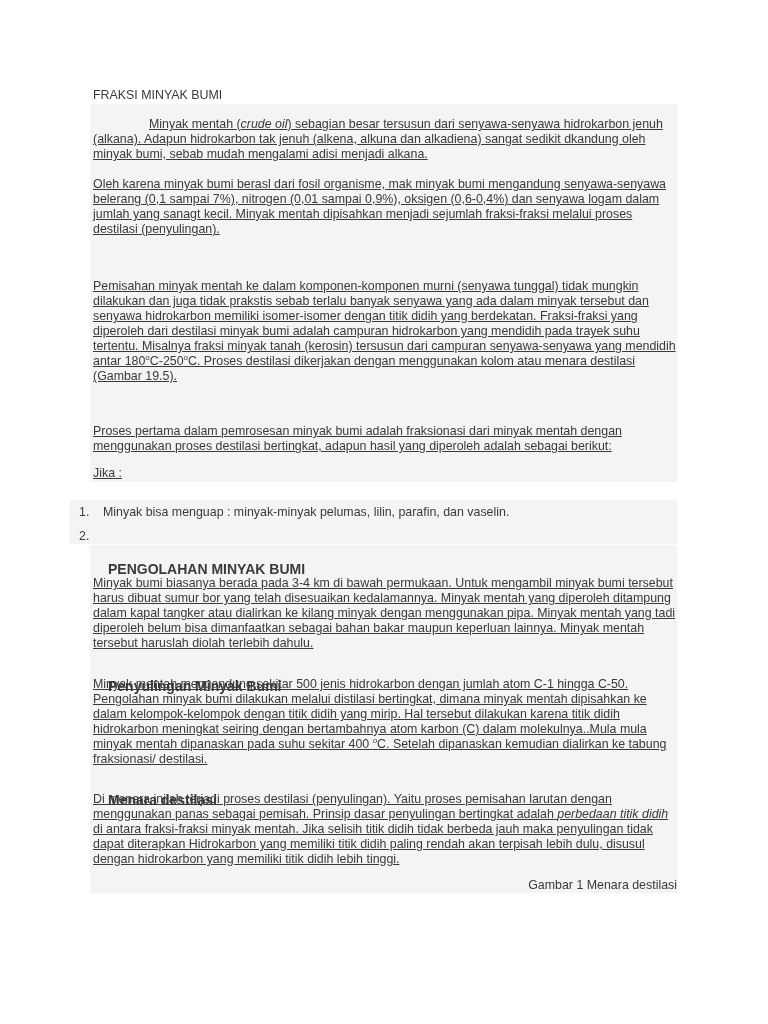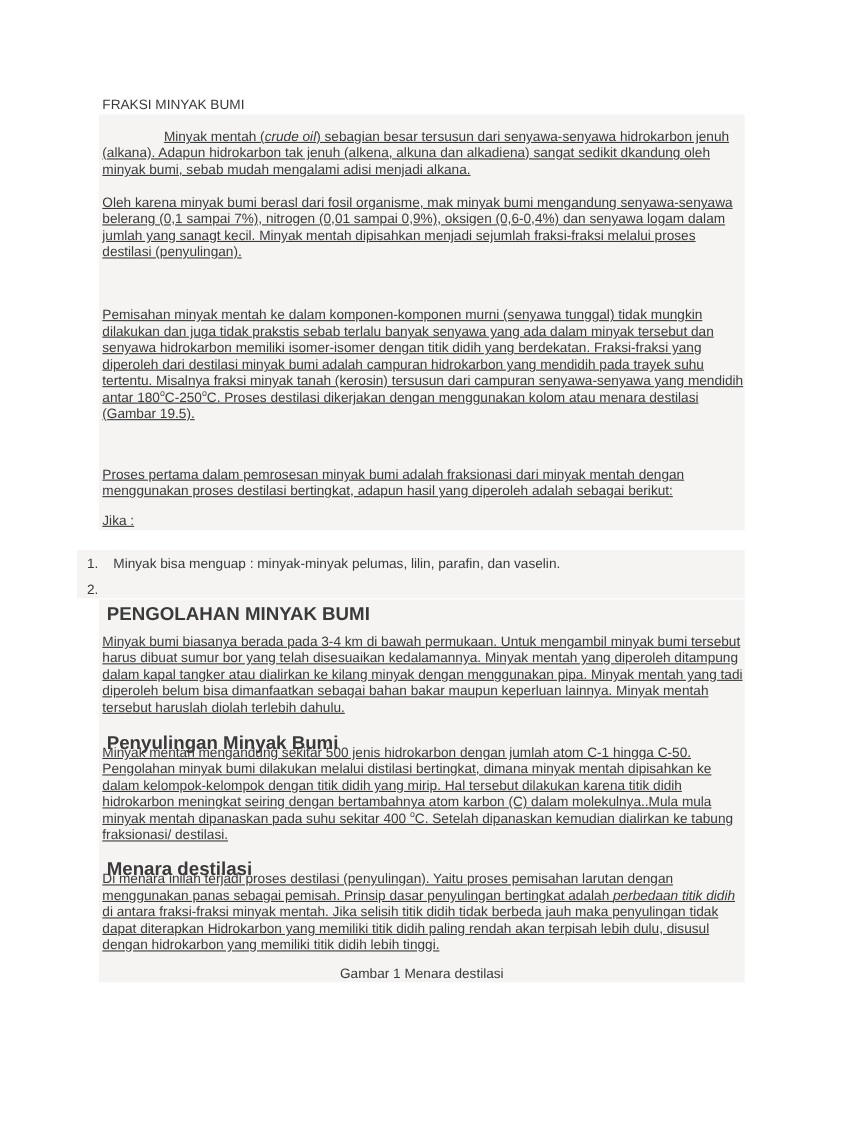--- a/index.html
+++ b/index.html
@@ -60,22 +60,22 @@
       line-height: 15px;
     }
     .list .num {
       position: absolute;
       left: 0;
     }
     .heading {
       position: absolute;
       left: 93px;
       font-weight: bold;
-      font-size: 17px;
-      margin: 4px;
+      font-size: 14px;
+      margin: 15px;
     }
     .caption {
       position: absolute;
       left: 90px;
       width: 587px;
       text-align: center;
       font-size: 12.4px;
     }
     sup { font-size: 8px; line-height: 0; }
   </style>
@@ -123,15 +123,15 @@
   <p class="para" style="top:677px;">
     <span>Minyak mentah mengandung sekitar 500 jenis hidrokarbon dengan jumlah atom C-1 hingga C-50. Pengolahan minyak bumi dilakukan melalui distilasi bertingkat, dimana minyak mentah dipisahkan ke dalam kelompok-kelompok dengan titik didih yang mirip. Hal tersebut dilakukan karena titik didih hidrokarbon meningkat seiring dengan bertambahnya atom karbon (C) dalam molekulnya..Mula mula minyak mentah dipanaskan pada suhu sekitar 400 </span><sup>o</sup><span>C.  Setelah dipanaskan kemudian dialirkan ke tabung fraksionasi/ destilasi.</span>
   </p>
 
   <h3 class="heading" style="top:778px;">Menara destilasi</h3>
 
   <p class="para" style="top:792px;">
     <span>Di menara inilah terjadi proses destilasi (penyulingan). Yaitu proses pemisahan larutan dengan menggunakan panas sebagai pemisah. Prinsip dasar penyulingan bertingkat adalah </span><i>perbedaan titik didih</i><span> di antara fraksi-fraksi minyak mentah. Jika selisih titik didih tidak berbeda jauh maka penyulingan tidak dapat diterapkan Hidrokarbon yang memiliki titik didih paling rendah akan terpisah lebih dulu, disusul dengan hidrokarbon yang memiliki titik didih lebih tinggi.</span>
   </p>
 
-  <div class="caption" style="top:878px;">Gambar 1  Menara destilasi</div>
+  <div class="caption" style="top:878px;text-align:right;">Gambar 1  Menara destilasi</div>
 
 </div>
 
 </body></html>

